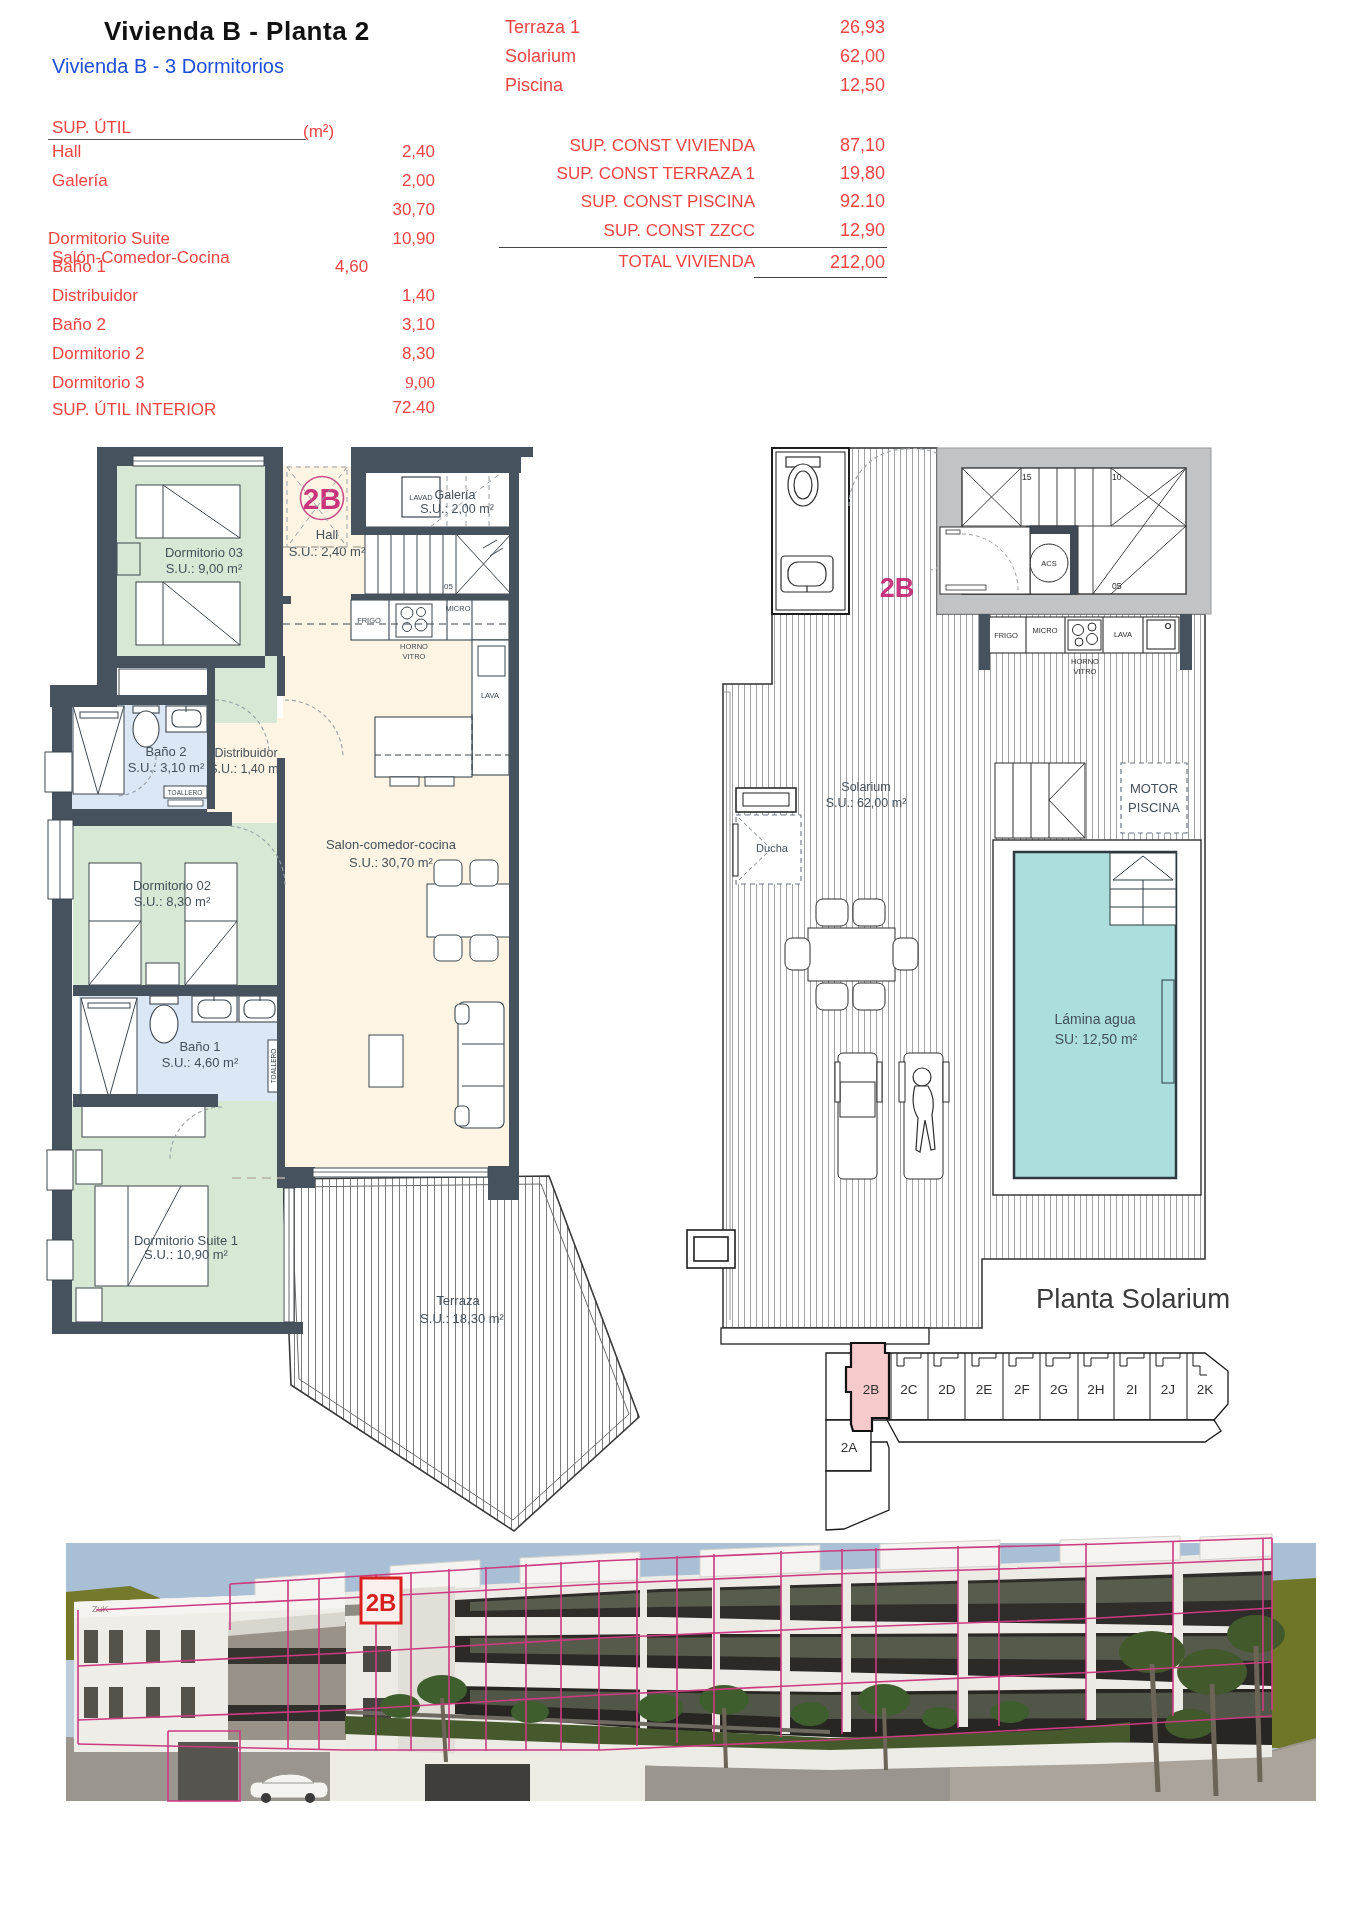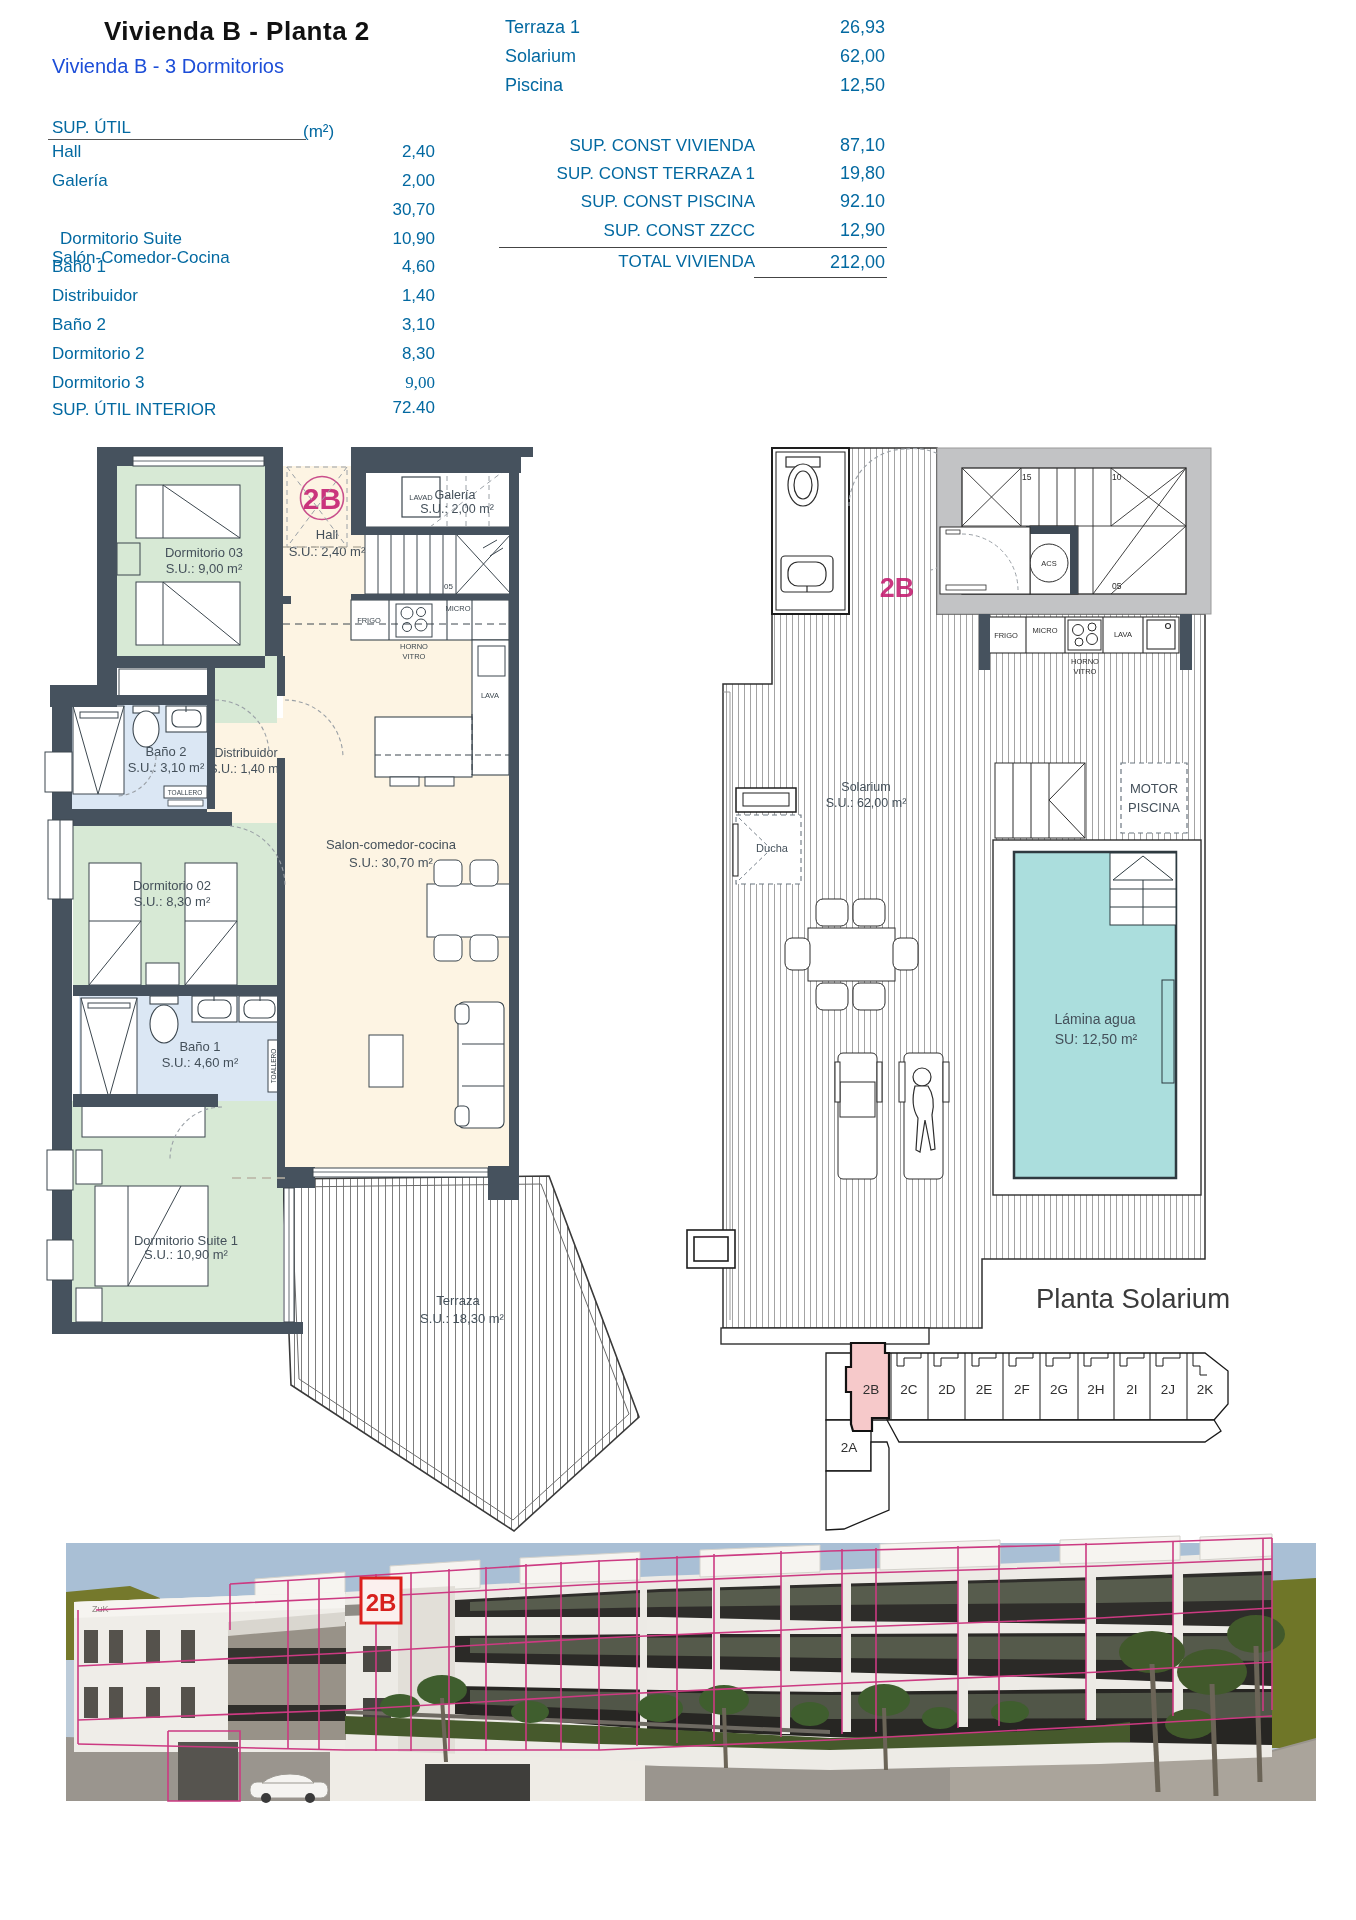--- a/index.html
+++ b/index.html
@@ -1,46 +1,46 @@
 <!DOCTYPE html>
 <html><head>
 <meta charset="utf-8">
 <style>
   html,body{margin:0;padding:0;background:#ffffff;}
   body{width:1356px;height:1920px;position:relative;font-family:"Liberation Sans",sans-serif;}
   .abs{position:absolute;}
-  .t{color:#0369a1;}
+  .t{color:#ef4444;}
   svg text{font-family:"Liberation Sans",sans-serif;}
 </style>
 </head>
 <body>
 
 <div class="abs" style="left:104px;top:16px;font-size:26px;font-weight:bold;color:#111;letter-spacing:0.5px;">Vivienda B - Planta 2</div>
 
 <div class="abs" style="left:52px;top:55px;font-size:20px;font-weight:normal;color:#1d4ed8;">Vivienda B - 3 Dormitorios</div>
 
 <div class="abs" style="left:0;top:0;width:1356px;height:440px;">
   <div class="abs t" style="left:52px;top:118px;font-size:17px;">SUP. ÚTIL</div>
   <div class="abs t" style="left:303px;top:114px;font-size:17px;margin-top:8px;">(m²)</div>
   <div class="abs" style="left:48px;top:139px;width:258px;height:1px;background:#555;"></div>
   <div class="abs t" style="left:52px;top:142px;font-size:17px;">Hall</div>
   <div class="abs t" style="left:52px;top:171px;font-size:17px;">Galería</div>
   <div class="abs t" style="left:52px;top:200px;font-size:17px;margin-top:48px;">Salón-Comedor-Cocina</div>
-  <div class="abs t" style="left:60px;top:229px;font-size:17px;text-align:right;">Dormitorio Suite</div>
+  <div class="abs t" style="left:48px;top:229px;font-size:17px;text-align:right;">Dormitorio Suite</div>
   <div class="abs t" style="left:52px;top:257px;font-size:17px;">Baño 1</div>
   <div class="abs t" style="left:52px;top:286px;font-size:17px;">Distribuidor</div>
   <div class="abs t" style="left:52px;top:315px;font-size:17px;">Baño 2</div>
   <div class="abs t" style="left:52px;top:344px;font-size:17px;">Dormitorio 2</div>
   <div class="abs t" style="left:52px;top:373px;font-size:17px;">Dormitorio 3</div>
   <div class="abs t" style="left:52px;top:400px;font-size:17px;">SUP. ÚTIL INTERIOR</div>
   <div class="abs t" style="left:335px;top:142px;width:100px;text-align:right;font-size:17px;">2,40</div>
   <div class="abs t" style="left:335px;top:171px;width:100px;text-align:right;font-size:17px;">2,00</div>
   <div class="abs t" style="left:335px;top:200px;width:100px;text-align:right;font-size:17px;">30,70</div>
   <div class="abs t" style="left:335px;top:229px;width:100px;text-align:right;font-size:17px;">10,90</div>
-  <div class="abs t" style="left:335px;top:257px;width:100px;text-align:right;font-size:17px;">4,60</div>
+  <div class="abs t" style="left:335px;top:257px;width:100px;font-size:17px;">4,60</div>
   <div class="abs t" style="left:335px;top:286px;width:100px;text-align:right;font-size:17px;">1,40</div>
   <div class="abs t" style="left:335px;top:315px;width:100px;text-align:right;font-size:17px;">3,10</div>
   <div class="abs t" style="left:335px;top:344px;width:100px;text-align:right;font-size:17px;">8,30</div>
   <div class="abs t" style="left:335px;top:373px;width:100px;text-align:right;font-size:17px;font-family:Liberation Serif, serif;">9,00</div>
   <div class="abs t" style="left:335px;top:398px;width:100px;text-align:right;font-size:17px;">72.40</div>
 </div>
 
 <div class="abs" style="left:0;top:0;width:1356px;height:440px;">
   <div class="abs t" style="left:505px;top:17px;font-size:18px;">Terraza 1</div>
   <div class="abs t" style="left:505px;top:46px;font-size:18px;">Solarium</div>

